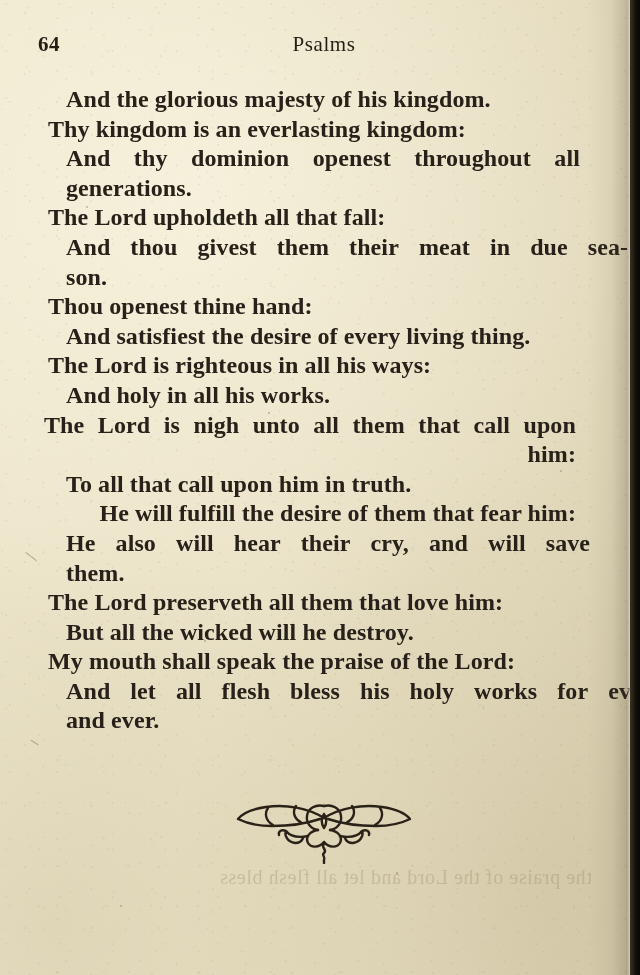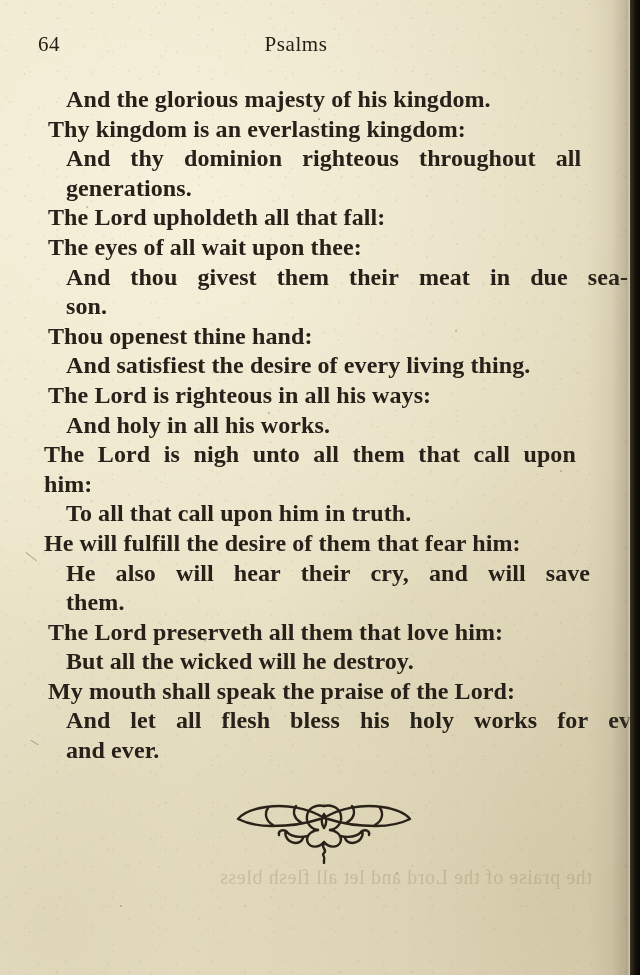--- a/index.html
+++ b/index.html
@@ -105,51 +105,53 @@
     width: 592px;
     height: 26px;
   }
   #folio {
     position: absolute;
     left: 38px;
     top: 0;
     font-size: 21px;
     color: #241e15;
     letter-spacing: 0.4px;
+    font-weight: bold;
   }
   #head-title {
     position: absolute;
     left: 0;
     top: 0;
     width: 592px;
     text-align: center;
     font-size: 21px;
     color: #241e15;
     letter-spacing: 0.6px;
+    padding-left: 28px;
   }
 
   
   #verse-block {
     position: absolute;
     left: 48px;
     top: 85px;
     width: 532px;
   }
   .vline {
     position: relative;
     height: 29.6px;
     font-size: 24px;
     line-height: 29.6px;
     color: #27211a;
     white-space: nowrap;
     letter-spacing: 0.1px;
     font-weight: bold;
   }
   .vline.indent   { padding-left: 18px; }
-  .vline.shiftleft{ left: -4px; }
+  .vline.shiftleft{ left: -4px; text-align: right; }
 
   
   .vline.justify {
     display: flex;
     justify-content: space-between;
     width: 532px;
     white-space: normal;
   }
   .vline.justify.indent { width: 514px; gap: 20px; }
   .vline.justify > span { display: inline-block; }
@@ -213,27 +215,26 @@
     <div id="head-title">Psalms</div>
   </div>
 
   <div id="verse-block">
       <div class="vline indent">And the glorious majesty of his kingdom.</div>
       <div class="vline">Thy kingdom is an everlasting kingdom:</div>
       <div class="vline indent justify">
         <span>And</span>
         <span>thy</span>
         <span>dominion</span>
-        <span>righteous</span>
+        <span>openest</span>
         <span>throughout</span>
         <span>all</span>
       </div>
       <div class="vline indent">generations.</div>
       <div class="vline">The Lord upholdeth all that fall:</div>
-      <div class="vline">The eyes of all wait upon thee:</div>
       <div class="vline indent justify">
         <span>And</span>
         <span>thou</span>
         <span>givest</span>
         <span>them</span>
         <span>their</span>
         <span>meat</span>
         <span>in</span>
         <span>due</span>
         <span>sea-</span>

